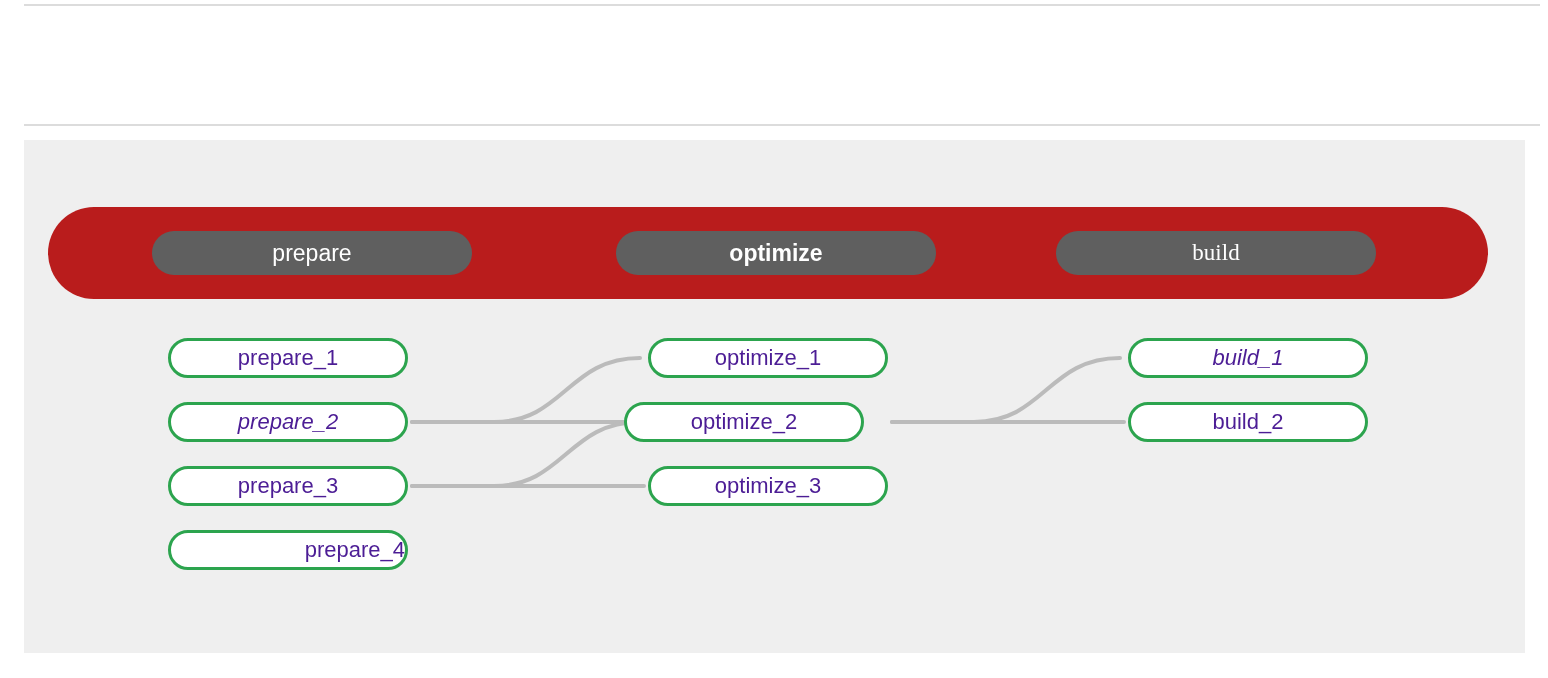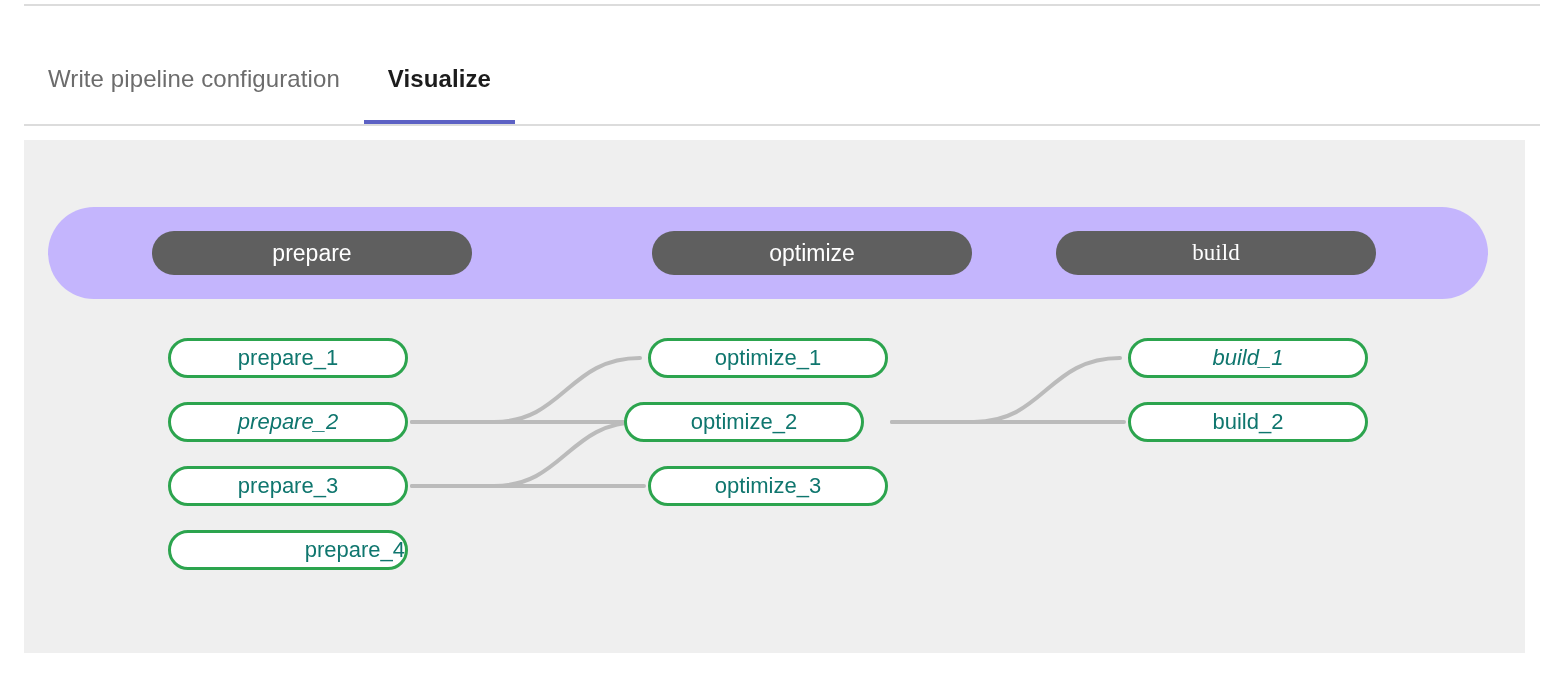--- a/index.html
+++ b/index.html
@@ -98,21 +98,21 @@
     overflow: hidden;
   }
 
   
   .stage-strip {
     position: absolute;
     left: 24px;
     top: 67px;
     width: 1440px;
     height: 92px;
-    background: #c4b5fd;
+    background: #b91c1c;
     border-radius: 46px;
   }
   .stage-pill {
     position: absolute;
     top: 24px;
     height: 44px;
     line-height: 44px;
     text-align: center;
     background: #5f5f5f;
     color: #ffffff;
@@ -135,50 +135,46 @@
   }
 
   
   .node {
     position: absolute;
     height: 40px;
     box-sizing: border-box;
     background: #ffffff;
     border: 3px solid #2ca44e;
     border-radius: 20px;
-    color: #0f766e;
+    color: #4c1d95;
     font-size: 22px;
     line-height: 34px;
     text-align: center;
     white-space: nowrap;
     overflow: hidden;
     cursor: pointer;
   }
 </style>
 </head>
 <body>
 
 <div class="page">
 
   <div class="top-rule"></div>
 
   <div class="tabbar">
     <div class="tabbar-underline"></div>
-    <div class="tabs" id="tabs">
-        <div class="tab inactive">Write pipeline configuration</div>
-        <div class="tab active">Visualize</div>
-      </div>
   </div>
 
   <div class="canvas">
 
     <div class="stage-strip">
       <div id="stage-pills">
           <div class="stage-pill" style="left: 104px; width: 320px;">prepare</div>
-          <div class="stage-pill" style="left: 604px; width: 320px;">optimize</div>
+          <div class="stage-pill" style="left: 568px; width: 320px; font-weight: bold;">optimize</div>
           <div class="stage-pill" style="left: 1008px; width: 320px; font-family: Liberation Serif, serif;">build</div>
         </div>
     </div>
 
     <svg class="edges" id="edges" width="1501" height="513" viewBox="0 0 1501 513" xmlns="http://www.w3.org/2000/svg">
         <path d="M 388 282 L 470 282 C 540 282 544 218 616 218" fill="none" stroke="#bbbbbb" stroke-width="4" stroke-linecap="round"></path>
         <path d="M 388 282 L 620 282" fill="none" stroke="#bbbbbb" stroke-width="4" stroke-linecap="round"></path>
         <path d="M 388 346 L 470 346 C 540 346 544 282 616 282" fill="none" stroke="#bbbbbb" stroke-width="4" stroke-linecap="round"></path>
         <path d="M 388 346 L 620 346" fill="none" stroke="#bbbbbb" stroke-width="4" stroke-linecap="round"></path>
         <path d="M 868 282 L 950 282 C 1020 282 1024 218 1096 218" fill="none" stroke="#bbbbbb" stroke-width="4" stroke-linecap="round"></path>

